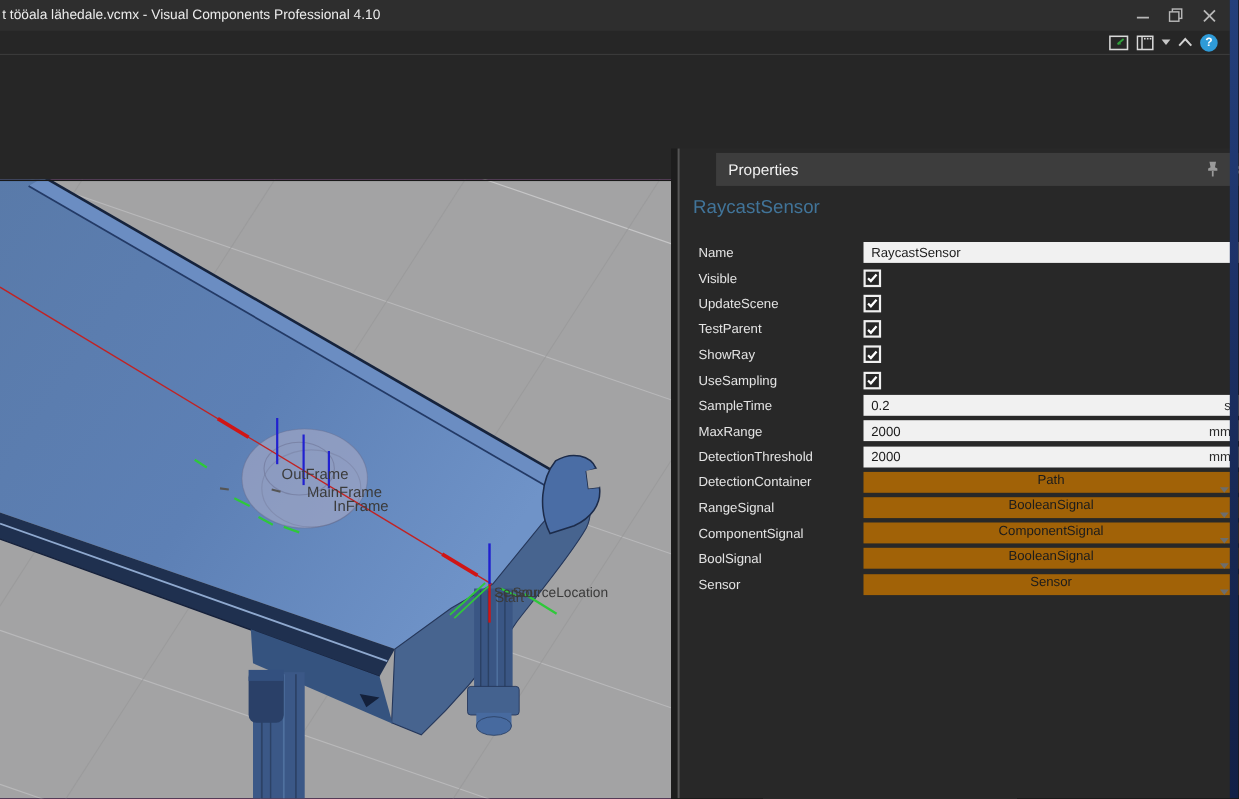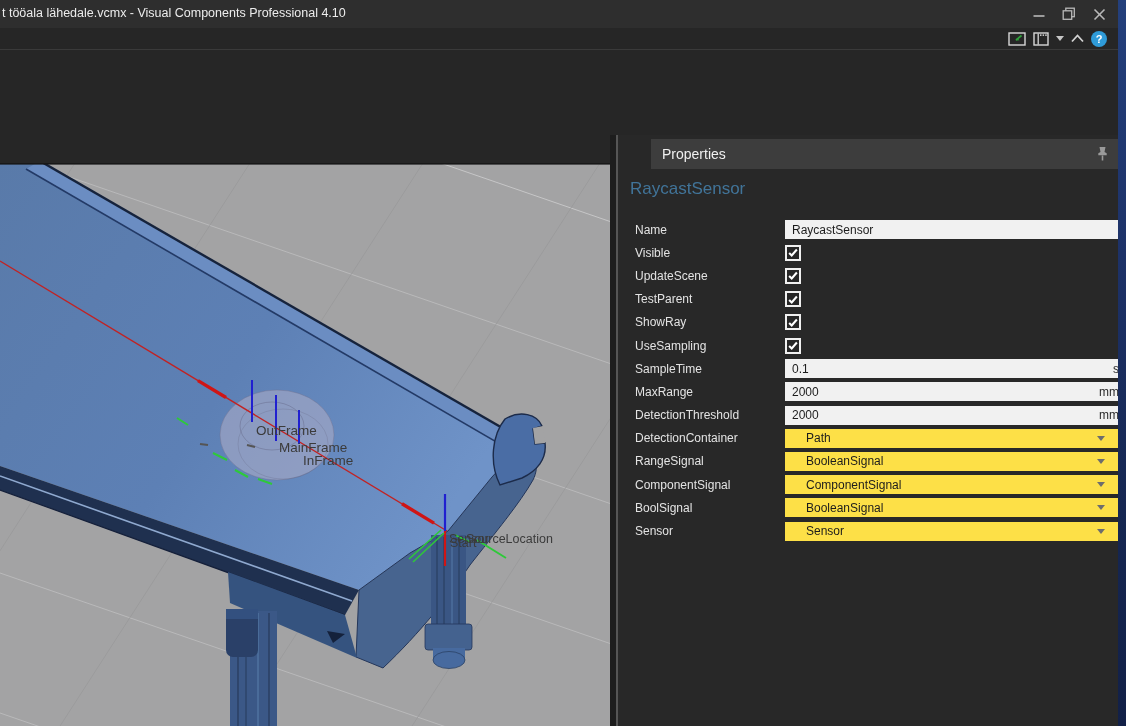--- a/index.html
+++ b/index.html
@@ -35,21 +35,21 @@
   .props-close{ color:#b5b5b5; font-size:17px; font-weight:bold; line-height:1; }
   .comp-name{ position:absolute; left:12px; top:44px; font-size:17px; color:#417499; font-weight:400; }
   .rows{ position:absolute; left:12px; top:83px; width:100%; }
   .row{ display:flex; align-items:center; height:23.2px; padding-left:5px; }
   .plabel{ flex:none; width:150px; font-size:12px; color:#e3e3e3; }
   .ctrl{ flex:1; margin-right:4px; display:flex; align-items:center; }
   .tinput{ width:100%; height:19px; background:#f1f1f1; border:none; outline:none; font-size:12px; color:#1c1c1c; padding:0 7px; font-family:inherit; }
   .checkbox{ width:16px; height:16px; background:#262626; border:2px solid #f0f0f0; display:flex; align-items:center; justify-content:center; }
   .ufield{ width:100%; height:19px; background:#f1f1f1; display:flex; align-items:center; padding:0 7px; font-size:12px; color:#1c1c1c; }
   .uunit{ margin-left:auto; color:#2b2b2b; }
-  .dd{ width:100%; height:19px; background:#fde047; display:flex; align-items:center; padding:0 21px; font-size:12px; color:#1c1c1c; }
+  .dd{ width:100%; height:19px; background:#a16207; display:flex; align-items:center; padding:0 9px; font-size:12px; color:#1c1c1c;flex-direction:column; }
   .dd-caret{ width:0; height:0; border-left:4.5px solid transparent; border-right:4.5px solid transparent; border-top:5.5px solid #6d6d6d; margin-left:auto; }
   
   .edge-strip{ position:absolute; left:1118px; top:0; width:8px; height:726px;
     background:linear-gradient(180deg,#24407c 0%,#1d3268 35%,#162752 70%,#122047 100%); }
 </style>
 </head>
 <body>
 
 <div class="screen">
 
@@ -287,21 +287,21 @@
                 <polyline points="2.5,7.5 5.5,10.5 11.5,3.5" fill="none" stroke="#fff" stroke-width="2.4"></polyline>
               </svg>
         </div>
           </div>
       </div>
 
       <div class="row">
         <span class="plabel">SampleTime</span>
         <div class="ctrl">
             <div class="ufield">
-          <span>0.1</span>
+          <span>0.2</span>
           <span class="uunit">s</span>
         </div>
           </div>
       </div>
 
       <div class="row">
         <span class="plabel">MaxRange</span>
         <div class="ctrl">
             <div class="ufield">
           <span>2000</span>

